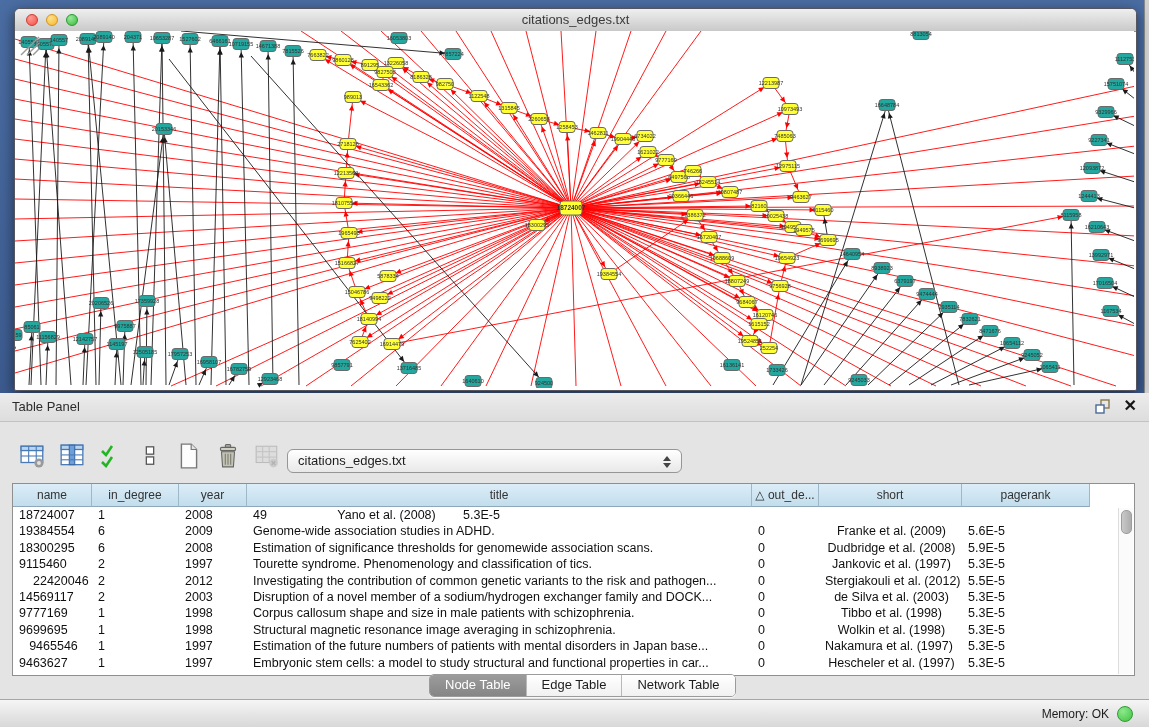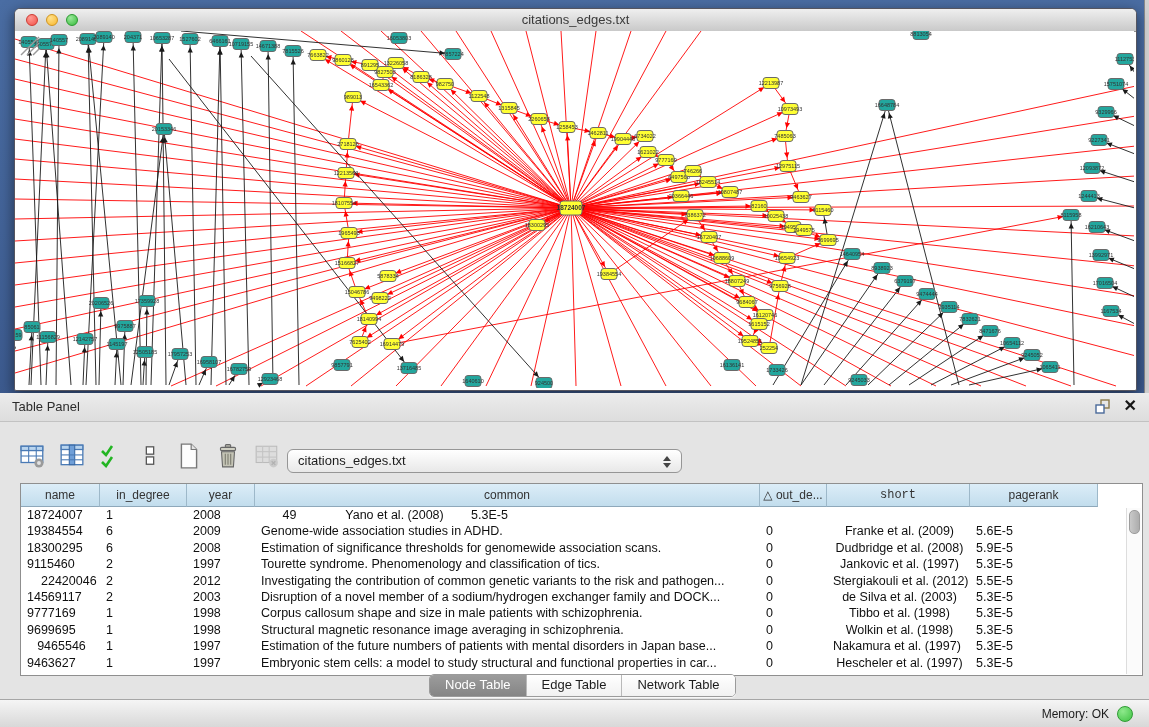--- a/index.html
+++ b/index.html
@@ -34,21 +34,21 @@
   .toolbar{position:absolute;left:20px;top:48px;height:30px;display:flex;align-items:center;gap:13px;}
   .tb-icon{width:26px;height:26px;display:flex;align-items:center;justify-content:center;}
   .combo{position:absolute;left:287px;top:56px;width:395px;height:24px;box-sizing:border-box;
       border:1px solid #969696;border-radius:6px;background:linear-gradient(#ffffff,#e8e8e8);
       font-size:13px;color:#1c1c1c;line-height:22px;padding-left:10px;cursor:pointer;}
   .combo .stepper{position:absolute;right:9px;top:4px;width:9px;height:16px;}
   .combo .stepper div{width:0;height:0;border-left:4px solid transparent;border-right:4px solid transparent;margin:2px 0;}
   .combo .up{border-bottom:5px solid #444;}
   .combo .dn{border-top:5px solid #444;}
 
-  .dtable{position:absolute;left:20px;top:90px;width:1121px;height:191px;background:#fff;
+  .dtable{position:absolute;left:12px;top:90px;width:1121px;height:191px;background:#fff;
       border:1px solid #8f8f8f;overflow:hidden;}
   .thead{display:flex;height:23px;}
   .th{box-sizing:border-box;background:linear-gradient(#dcedf8,#c2dded);
       border-right:1px solid #9db8c9;border-bottom:1px solid #8ea8ba;
       font-size:12px;color:#333;text-align:center;line-height:22px;
       white-space:nowrap;overflow:hidden;cursor:pointer;}
   .th.empty{background:#fff;border-right:none;border-bottom:1px solid #fff;cursor:default;}
   .trow{display:flex;height:16.4px;cursor:default;}
   .td{box-sizing:border-box;font-size:12.5px;color:#101010;line-height:16px;
       white-space:nowrap;overflow:hidden;padding:0 4px 0 6px;}
@@ -800,32 +800,32 @@
         <div class="up"></div>
         <div class="dn"></div>
       </div>
   </div>
 
   <div class="dtable">
     <div class="thead" id="thead">
         <div class="th" style="width: 79px;">name</div>
         <div class="th" style="width: 87px;">in_degree</div>
         <div class="th" style="width: 68px;">year</div>
-        <div class="th" style="width: 505px;">common</div>
+        <div class="th" style="width: 505px;">title</div>
         <div class="th" style="width: 67px;">△ out_de...</div>
-        <div class="th" style="width: 143px; font-family: Liberation Mono, monospace;">short</div>
+        <div class="th" style="width: 143px;">short</div>
         <div class="th" style="width: 128px;">pagerank</div>
         <div class="th empty" style="flex: 1 1 0%;"></div>
       </div>
     <div id="tbody">
         <div class="trow">
           <div class="td" style="width: 79px; text-align: left;">18724007</div>
           <div class="td" style="width: 87px; text-align: left;">1</div>
           <div class="td" style="width: 68px; text-align: left;">2008</div>
-          <div class="td" style="width: 67px; text-align: center;">49</div>
+          <div class="td" style="width: 67px; text-align: left;">49</div>
           <div class="td" style="width: 143px; text-align: center;">Yano et al. (2008)</div>
           <div class="td" style="width: 128px; text-align: left;">5.3E-5</div>
         </div>
         <div class="trow">
           <div class="td" style="width: 79px; text-align: left;">19384554</div>
           <div class="td" style="width: 87px; text-align: left;">6</div>
           <div class="td" style="width: 68px; text-align: left;">2009</div>
           <div class="td" style="width: 505px; text-align: left;">Genome-wide association studies in ADHD.</div>
           <div class="td" style="width: 67px; text-align: left;">0</div>
           <div class="td" style="width: 143px; text-align: center;">Franke et al. (2009)</div>

